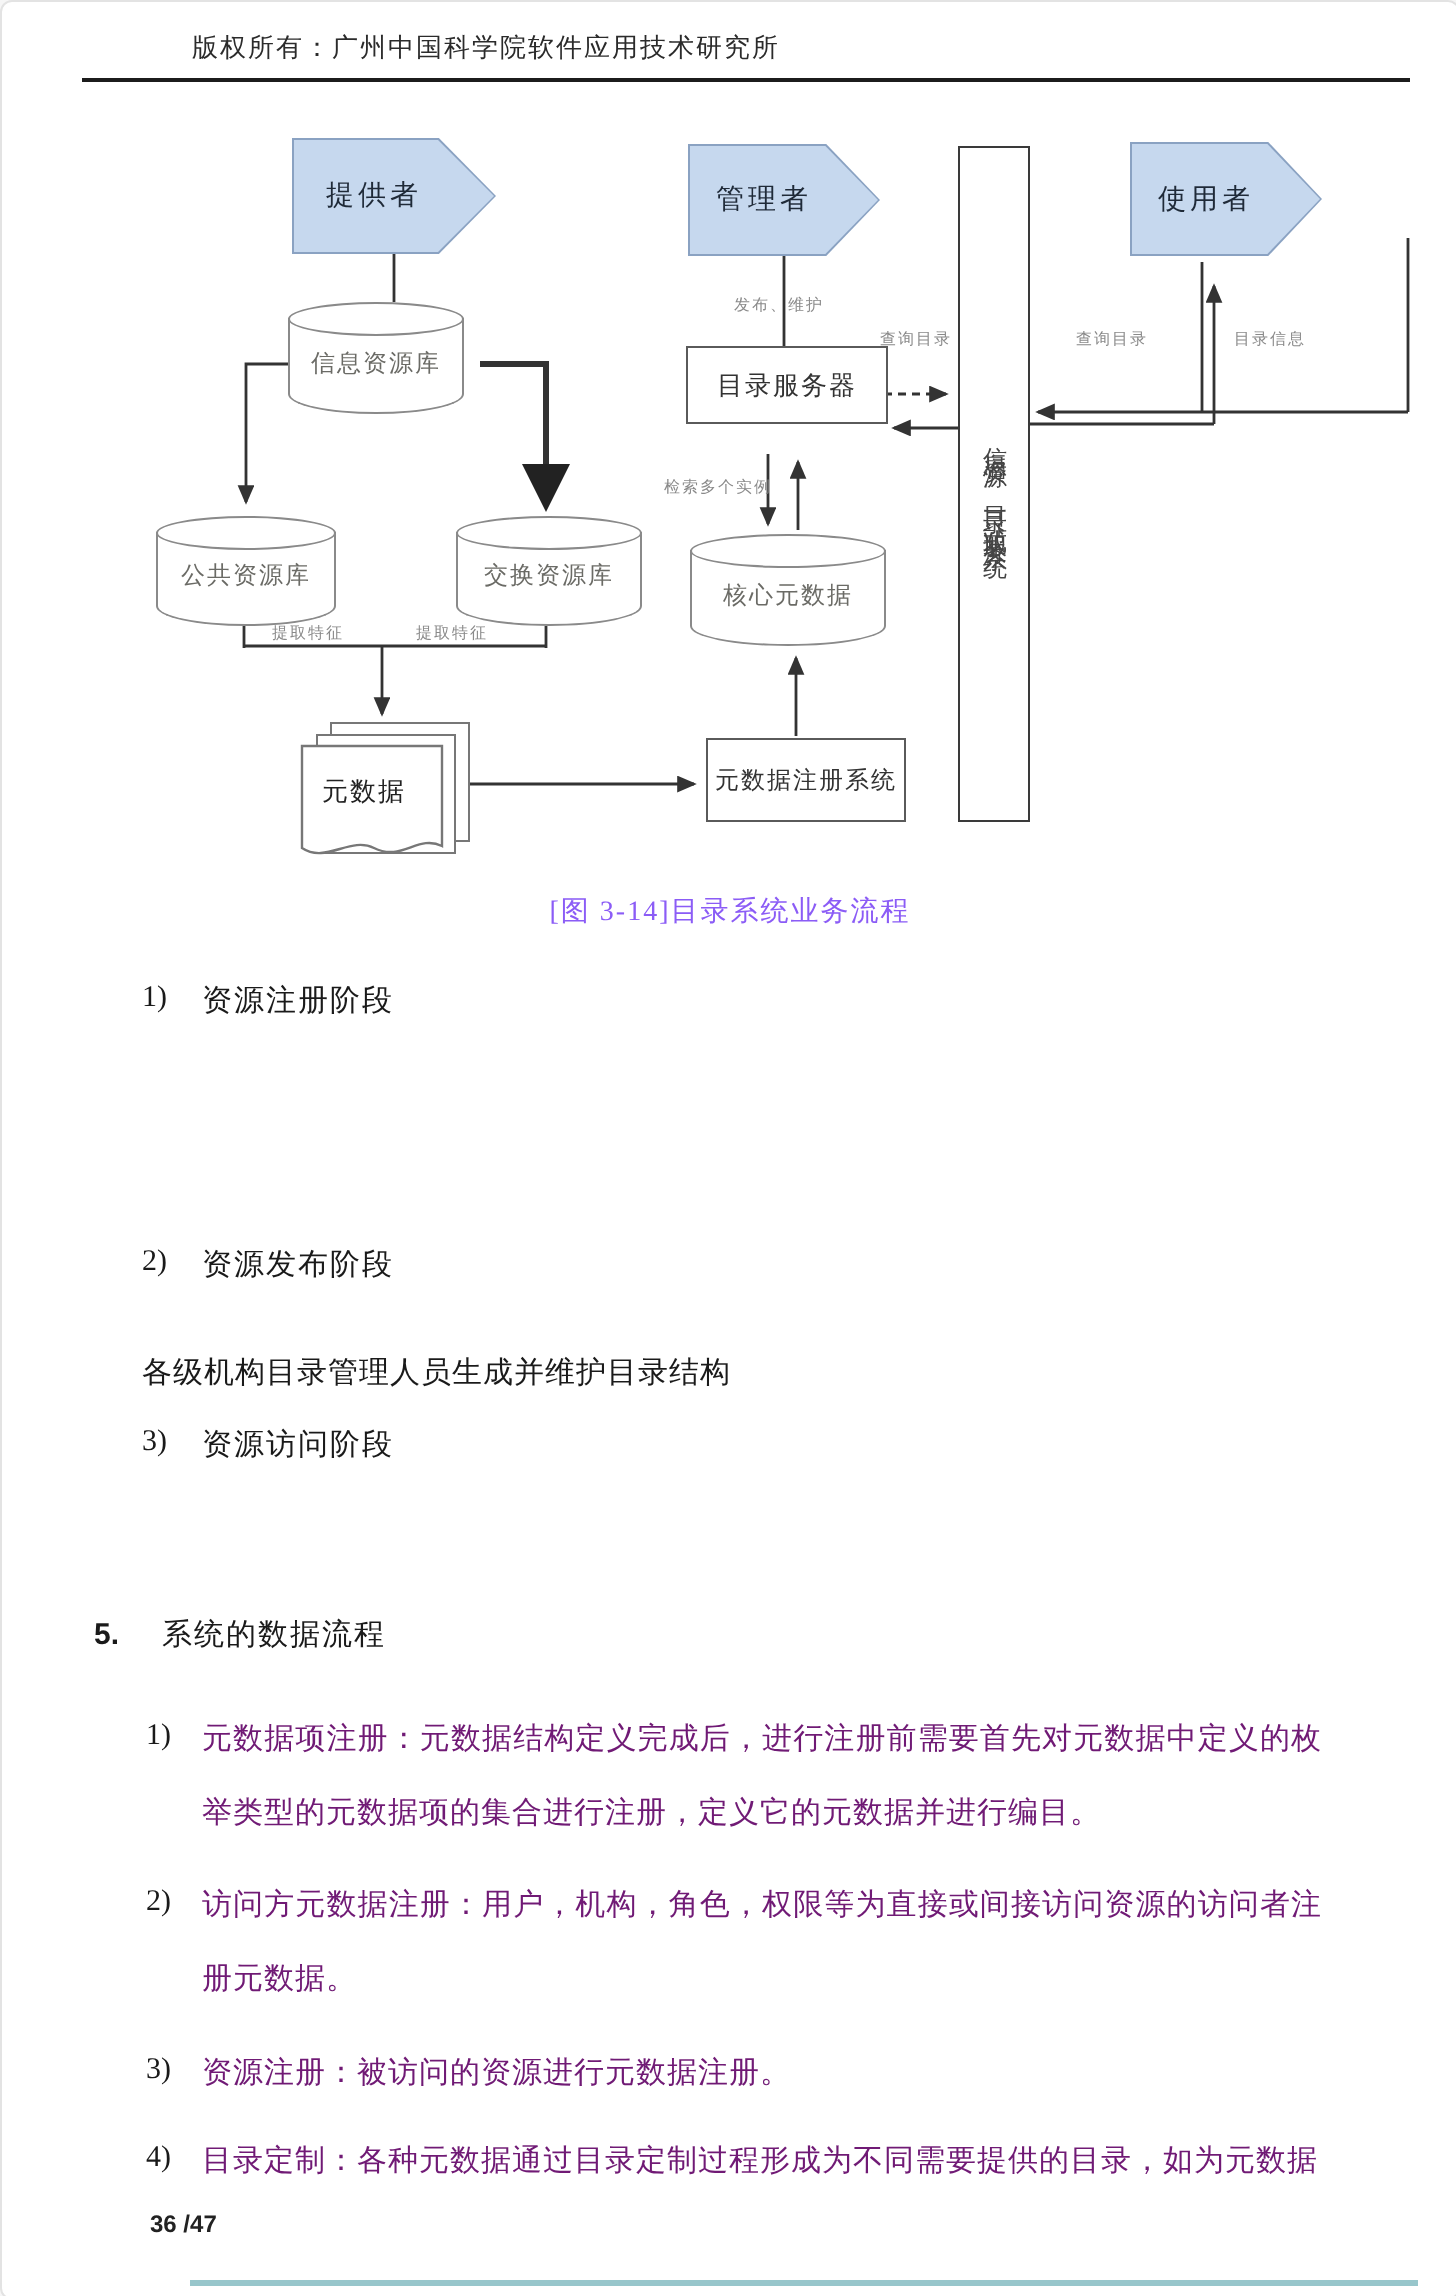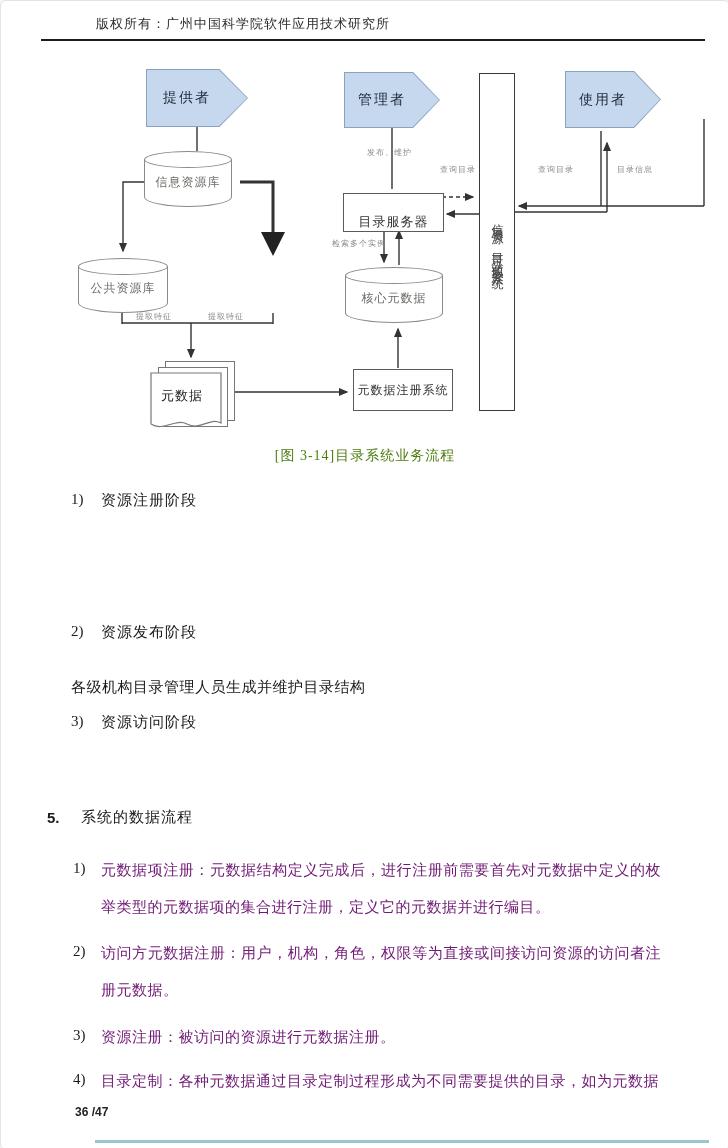--- a/index.html
+++ b/index.html
@@ -25,21 +25,21 @@
     border-top:none;border-radius:0 0 50% 50% / 0 0 10px 10px;box-sizing:border-box;}
   .cyl .cyl-top{position:absolute;left:0;right:0;top:0;height:17px;background:#fff;border:1px solid #8a8a8a;
     border-radius:50%;box-sizing:border-box;}
   .cyl .cyl-label{position:absolute;left:0;right:0;top:55%;transform:translateY(-50%);text-align:center;
     font-size:12px;letter-spacing:1px;color:#6b6b66;}
   .service-bar{background:#fff;border:1.5px solid #3a3a3a;display:flex;align-items:center;justify-content:center;}
   .service-bar .vtext{writing-mode:vertical-rl;text-orientation:upright;font-size:12px;letter-spacing:3px;color:#444;}
   .edge-label{font-size:8px;color:#8a8a8a;letter-spacing:1px;white-space:nowrap;}
   .docstack .sheet{position:absolute;background:#fff;border:1px solid #777;}
   .doc-label{position:absolute;font-size:13px;letter-spacing:1px;color:#222;}
-  .caption{left:0;top:446px;width:728px;text-align:center;font-size:14px;color:#4d7c0f;letter-spacing:1px;}
+  .caption{left:0;top:446px;width:728px;text-align:center;font-size:14px;color:#8b5cf6;letter-spacing:1px;}
   
   .h-num{font-size:15px;color:#1a1a1a;}
   .h-title{font-size:15px;letter-spacing:1px;color:#1a1a1a;}
   .para{font-size:15px;line-height:40px;letter-spacing:0.5px;text-align:justify;text-indent:2em;color:#1a1a1a;}
   .li-num{font-size:15px;color:#1a1a1a;}
   .li-text{font-size:15px;line-height:37px;letter-spacing:0.5px;text-align:justify;color:#701a75;}
   .main-num{font-weight:bold;font-size:15px;font-family:"Liberation Sans",sans-serif;}
   .footer-page{left:74px;top:1104px;font-size:12px;font-weight:bold;font-family:"Liberation Sans",sans-serif;color:#222;}
   .bottom-accent{left:94px;top:1139px;width:614px;height:3px;background:#86bcc2;opacity:0.85;}
   svg.connectors{position:absolute;left:0;top:0;pointer-events:none;}
@@ -101,27 +101,32 @@
   <div class="abs cyl" style="left:143px;top:150px;width:88px;height:56px;">
     <div class="cyl-body"></div>
       <div class="cyl-top"></div>
     <span class="cyl-label">信息资源库</span>
   </div>
   <div class="abs cyl" style="left:77px;top:257px;width:90px;height:55px;">
     <div class="cyl-body"></div>
       <div class="cyl-top"></div>
     <span class="cyl-label">公共资源库</span>
   </div>
+  <div class="abs cyl" style="left:227px;top:257px;width:93px;height:55px;">
+    <div class="cyl-body"></div>
+      <div class="cyl-top"></div>
+    <span class="cyl-label">交换资源库</span>
+  </div>
   <div class="abs cyl" style="left:344px;top:266px;width:98px;height:56px;">
     <div class="cyl-body"></div>
       <div class="cyl-top"></div>
     <span class="cyl-label">核心元数据</span>
   </div>
 
-  <div class="abs node-rect" style="left:342px;top:192px;width:99px;height:37px;align-items:flex-end;">
+  <div class="abs node-rect" style="left:342px;top:172px;width:99px;height:37px;">
     <span>目录服务器</span>
   </div>
   <div class="abs node-rect" style="left:352px;top:368px;width:98px;height:40px;font-size:12px;">
     <span>元数据注册系统</span>
   </div>
 
   <div class="abs docstack" style="left:148px;top:358px;width:92px;height:76px;">
     <div class="sheet" style="left:16px;top:2px;width:68px;height:58px;"></div>
     <div class="sheet" style="left:9px;top:8px;width:68px;height:58px;"></div>
     <svg width="82" height="72" style="position:absolute;left:0;top:12px;">

